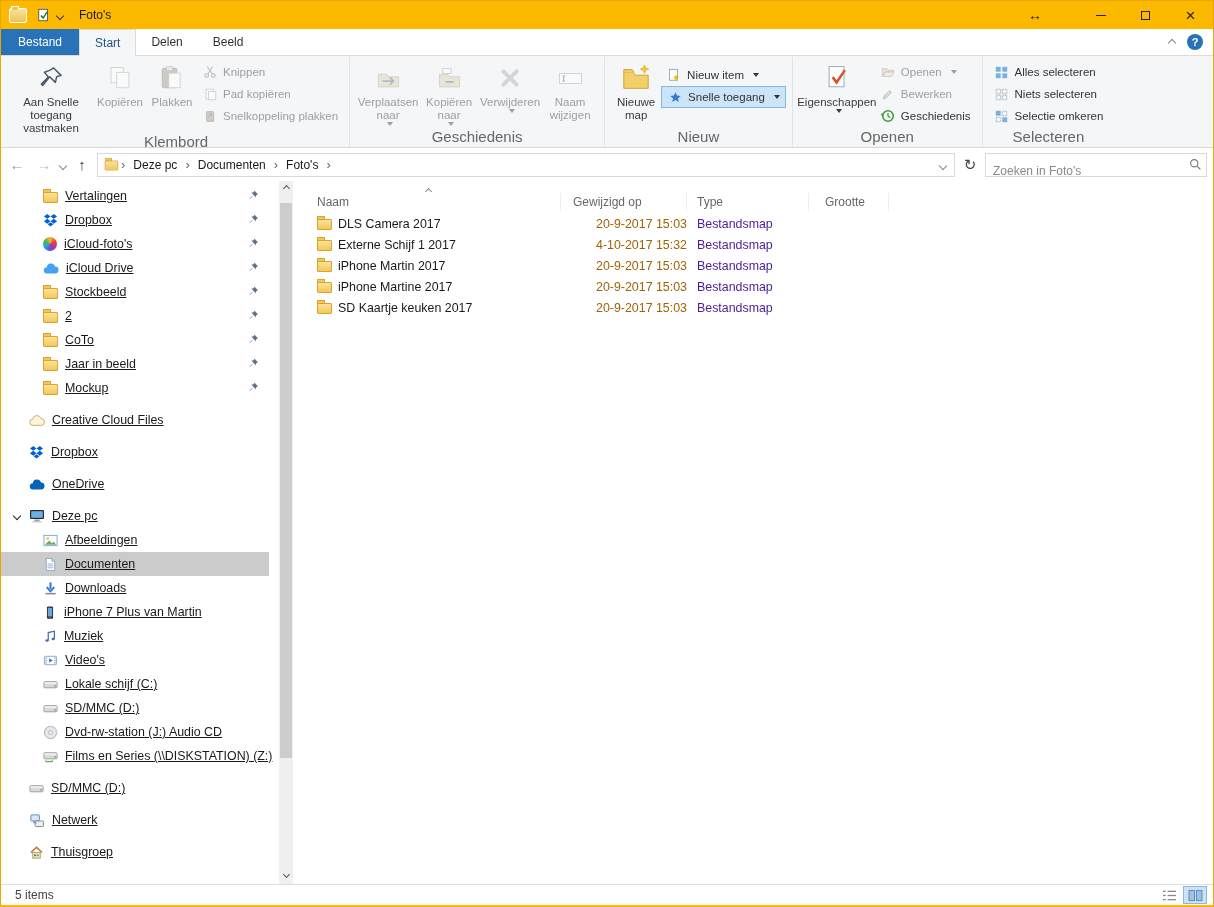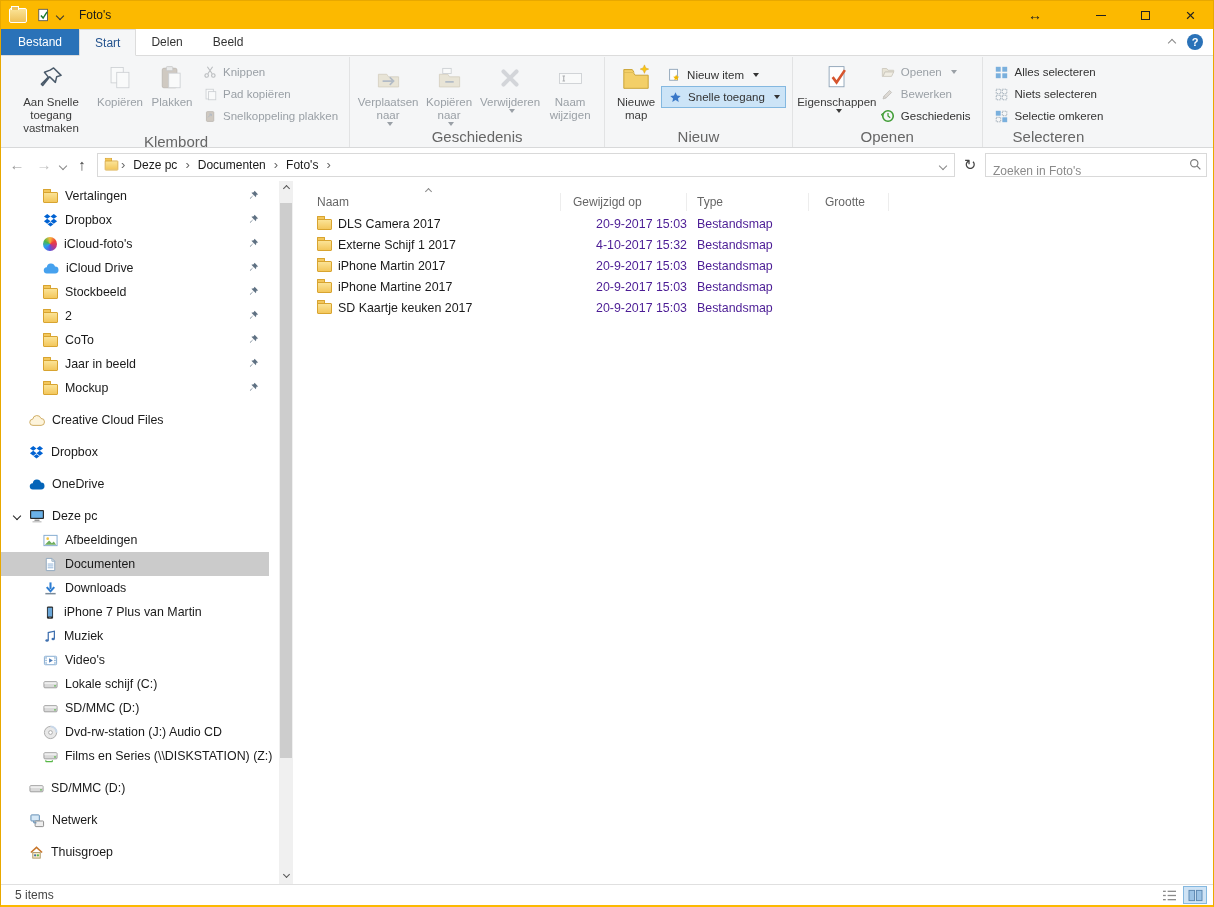--- a/index.html
+++ b/index.html
@@ -59,21 +59,21 @@
   .addr-chev { margin-left:auto; margin-right:8px; color:#888; }
   .refresh-btn { width:24px; height:24px; display:flex; align-items:center; justify-content:center; font-size:15px; color:#444; }
   .searchbox { width:222px; height:24px; border:1px solid #d9d9d9; display:flex; align-items:center; background:#fff; }
   .searchbox input { flex:1; border:none; outline:none; font:12px "Liberation Sans",sans-serif; padding:0 4px 0 7px; color:#404040; min-width:0; background:transparent;margin-top:13px; }
   .searchbox input::placeholder { color:#8a8a8a; }
   .mag { width:22px; display:flex; align-items:center; justify-content:center; }
 
   
   .content { flex:1; display:flex; min-height:0; background:#fff; }
   .sidebar { width:292px; flex:none; position:relative; padding-top:3px; overflow:hidden; }
-  .navlist { width:268px; }
+  .navlist { width:268px;text-decoration:underline; }
   .nav-item { height:24px; display:flex; align-items:center; gap:7px; padding-left:28px; position:relative; font-size:12.4px; white-space:nowrap; }
   .nav-item.lvl2 { padding-left:42px; }
   .nav-item.selected { background:#cbcbcb; }
   .nav-item .pin { position:absolute; right:10px; top:6px; }
   .gap { margin-top:8px; }
   .expander { position:absolute; left:13px; top:9px; width:6px; height:6px; border-right:1.6px solid #222; border-bottom:1.6px solid #222; transform:rotate(45deg); }
   .sb-scroll { position:absolute; right:0; top:0; bottom:0; width:14px; background:#f0f0f0; }
   .sb-arrow { height:15px; display:flex; align-items:center; justify-content:center; color:#555; }
   .sb-arrow .chev { width:5px; height:5px; border-width:1.3px; }
   .sb-thumb { position:absolute; left:1px; right:1px; top:22px; height:555px; background:#cdcdcd; }
@@ -91,21 +91,21 @@
   .sortcaret { position:absolute; top:2px; left:133px; color:#888; }
   .sortcaret .chev { width:5px; height:5px; border-width:1.3px; }
   .cols { display:flex; height:22px; align-items:center; color:#666; margin-top:6px; font-size:12px; }
   .col { height:18px; display:flex; align-items:center; border-right:1px solid #ededed; }
   .c-name { width:268px; padding-left:24px; }
   .c-date { width:126px; padding-left:12px;text-align:right; }
   .c-type { width:122px; padding-left:10px; }
   .c-size { width:80px; padding-left:16px; }
   .frow { display:flex; height:21px; align-items:center; font-size:12.4px; }
   .frow .c-name { border:none; display:flex; gap:6px; align-items:center; }
-  .frow .c-date { border:none; color:#4c1d95; }
+  .frow .c-date { border:none; color:#a16207; }
   .frow .c-type { border:none; color:#4c1d95; }
   .frow .c-size { border:none; }
 
   
   .statusbar { height:21px; border-top:1px solid #e0e0e0; background:#fff; display:flex; align-items:center; padding:0 6px 0 14px; color:#444; flex:none; }
   .sb-right { margin-left:auto; display:flex; gap:2px; }
   .viewbtn { width:24px; height:18px; display:flex; align-items:center; justify-content:center; }
   .viewbtn.active { background:#cfe3f5; border:1px solid #84b8e0; }
 
   svg { display:block; }

